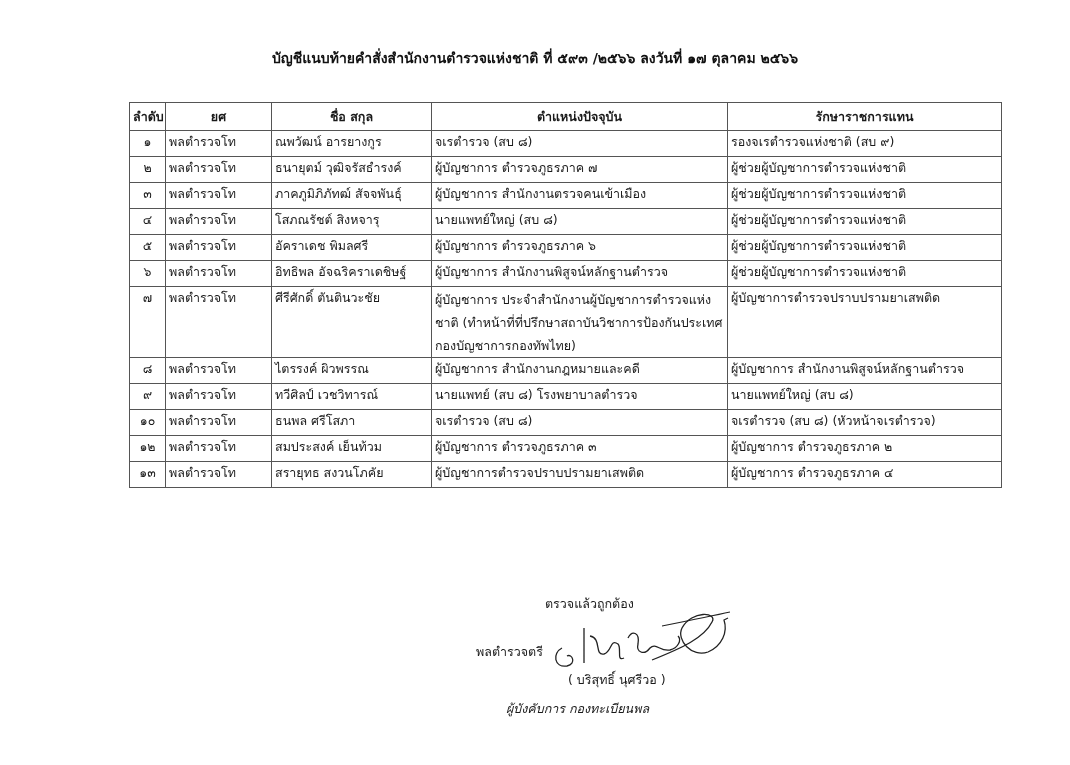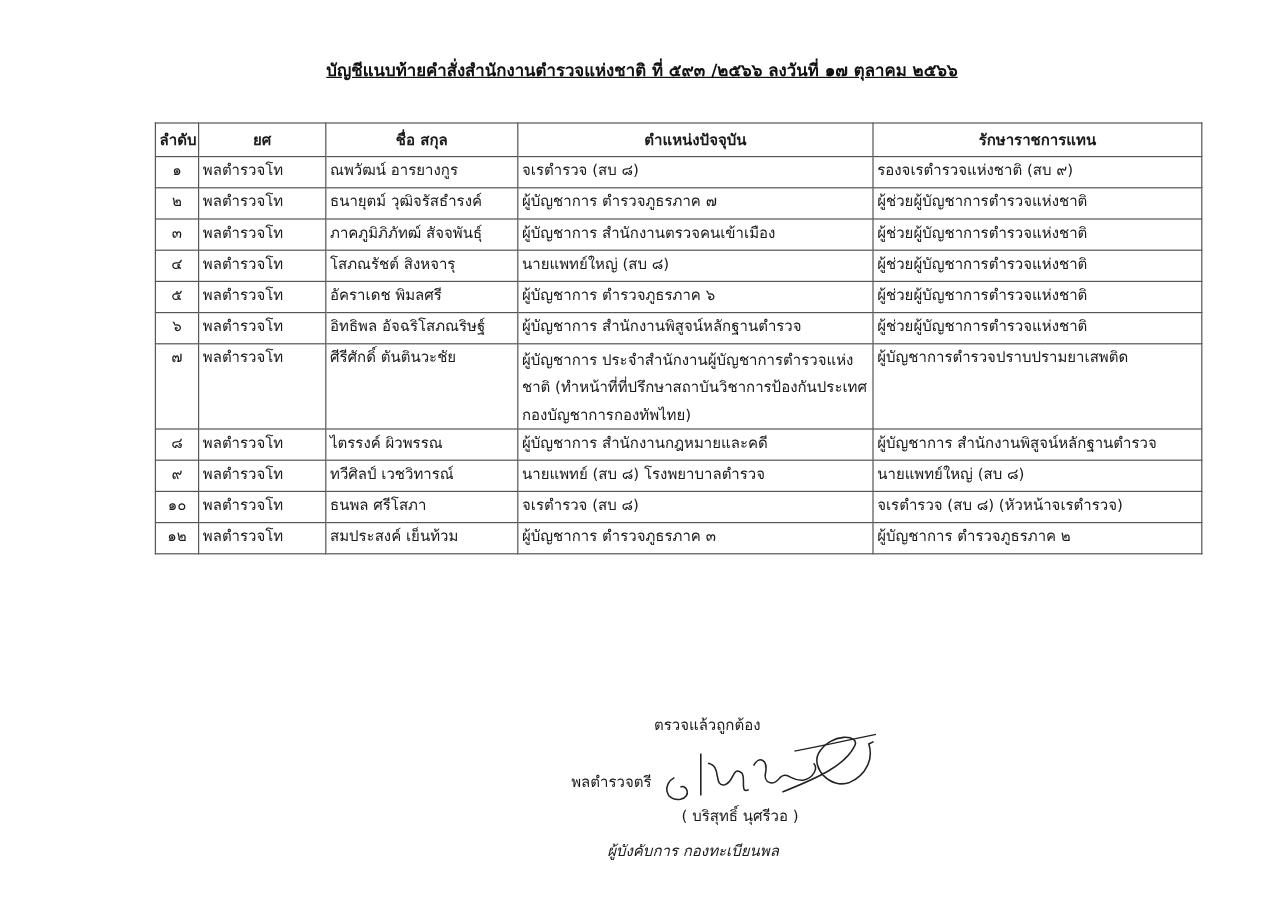--- a/index.html
+++ b/index.html
@@ -2,21 +2,21 @@
 <html><head>
 <meta charset="utf-8">
 <style>
   html, body { margin: 0; padding: 0; }
   body {
     width: 1070px; height: 765px; background: #ffffff; position: relative; overflow: hidden;
     font-family: "DejaVu Sans", "Liberation Sans", sans-serif; color: #1a1a1a;
   }
   .title {
     position: absolute; left: 0; width: 1070px; top: 47px; text-align: center;
-    font-size: 14px; font-weight: bold; text-decoration: underline; letter-spacing: 0;
+    font-size: 14px; font-weight: bold; letter-spacing: 0;
     color: #111;
   }
   table.roster {
     position: absolute; left: 129px; top: 102px; width: 872px;
     border-collapse: collapse; font-size: 12.5px; table-layout: fixed; padding-left: 46px;
   }
   table.roster th, table.roster td {
     border: 1.3px solid #555; padding: 0 3px; height: 25px; line-height: 21px;
     vertical-align: top; white-space: nowrap; overflow: hidden;
   }
@@ -89,21 +89,21 @@
     <tr>
       <td class="num">๕</td>
       <td>พลตำรวจโท</td>
       <td>อัคราเดช พิมลศรี</td>
       <td>ผู้บัญชาการ ตำรวจภูธรภาค ๖</td>
       <td>ผู้ช่วยผู้บัญชาการตำรวจแห่งชาติ</td>
     </tr>
     <tr>
       <td class="num">๖</td>
       <td>พลตำรวจโท</td>
-      <td>อิทธิพล อัจฉริโสภณริษฐ์</td>
+      <td>อิทธิพล อัจฉริคราเดชิษฐ์</td>
       <td>ผู้บัญชาการ สำนักงานพิสูจน์หลักฐานตำรวจ</td>
       <td>ผู้ช่วยผู้บัญชาการตำรวจแห่งชาติ</td>
     </tr>
     <tr class="tall">
       <td class="num">๗</td>
       <td>พลตำรวจโท</td>
       <td>ศีรีศักดิ์ ตันตินวะชัย</td>
       <td class="multi">ผู้บัญชาการ ประจำสำนักงานผู้บัญชาการตำรวจแห่งชาติ (ทำหน้าที่ที่ปรึกษาสถาบันวิชาการป้องกันประเทศ กองบัญชาการกองทัพไทย)</td>
       <td>ผู้บัญชาการตำรวจปราบปรามยาเสพติด</td>
     </tr>
@@ -128,20 +128,27 @@
       <td>จเรตำรวจ (สบ ๘)</td>
       <td>จเรตำรวจ (สบ ๘) (หัวหน้าจเรตำรวจ)</td>
     </tr>
     <tr>
       <td class="num">๑๒</td>
       <td>พลตำรวจโท</td>
       <td>สมประสงค์ เย็นท้วม</td>
       <td>ผู้บัญชาการ ตำรวจภูธรภาค ๓</td>
       <td>ผู้บัญชาการ ตำรวจภูธรภาค ๒</td>
     </tr>
+    <tr>
+      <td class="num">๑๓</td>
+      <td>พลตำรวจโท</td>
+      <td>สรายุทธ สงวนโภคัย</td>
+      <td>ผู้บัญชาการตำรวจปราบปรามยาเสพติด</td>
+      <td>ผู้บัญชาการ ตำรวจภูธรภาค ๔</td>
+    </tr>
   </tbody>
 </table>
 
 <div class="signoff">
   <div class="verified">ตรวจแล้วถูกต้อง</div>
   <div class="sig-rank">พลตำรวจตรี</div>
   <svg class="signature" viewBox="0 0 200 62">
     <path d="M30 40 C20 45, 22 60, 35 58 C45 56, 40 45, 35 48" fill="none" stroke="#222" stroke-width="1.3"></path>
     <path d="M52 20 L52 55 M58 28 C70 30, 62 48, 72 46 C80 44, 78 30, 86 36 C90 40, 84 54, 92 50" fill="none" stroke="#222" stroke-width="1.3"></path>
     <path d="M96 30 C100 22, 108 24, 106 36 C104 44, 112 48, 118 40 C124 34, 128 44, 138 42 C146 40, 150 32, 146 28" fill="none" stroke="#222" stroke-width="1.3"></path>

